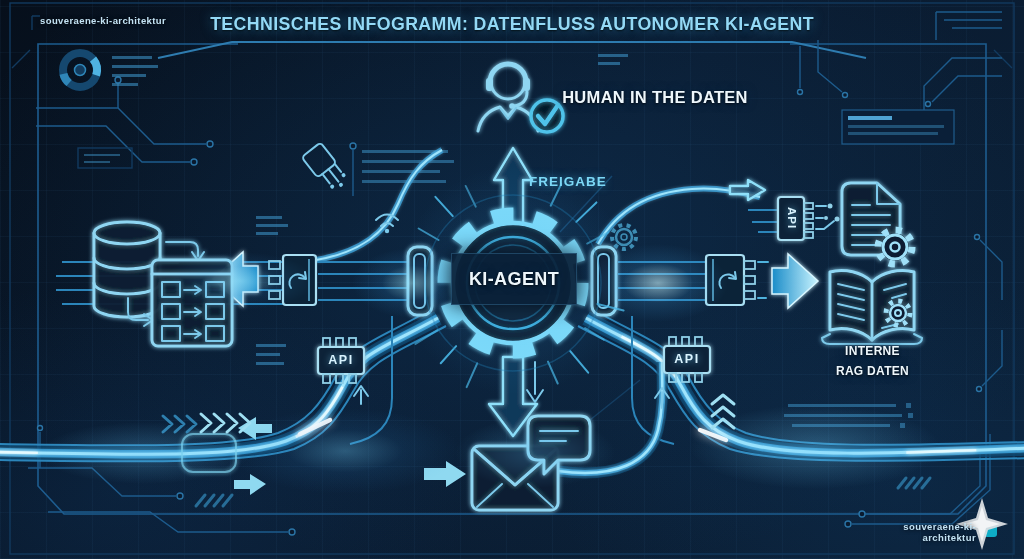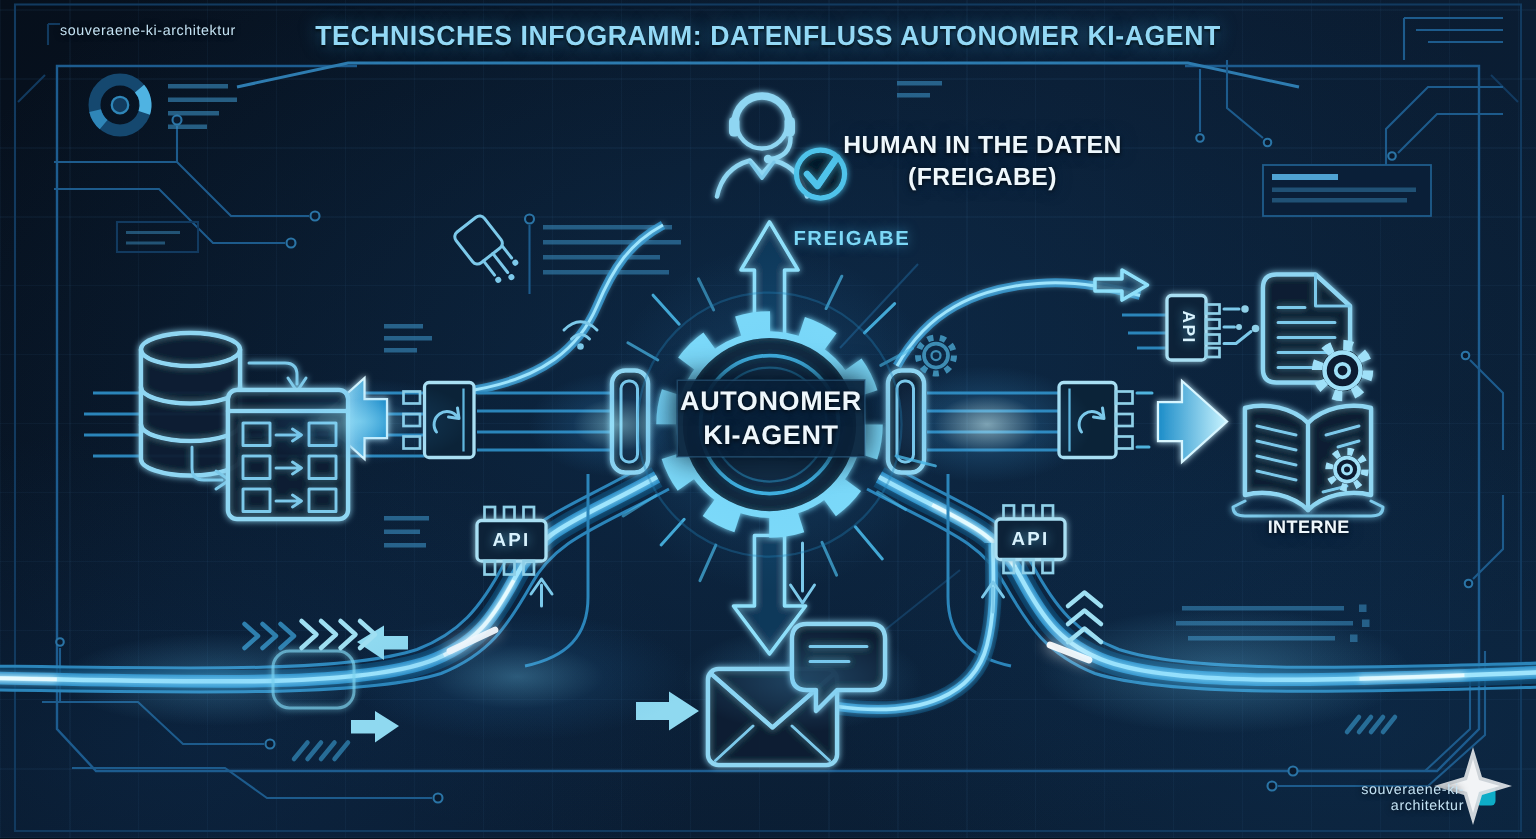--- a/index.html
+++ b/index.html
@@ -15,33 +15,33 @@
   #grid{position:absolute;inset:0;pointer-events:none;
     background-image:
       repeating-linear-gradient(0deg, rgba(80,150,210,.055) 0 1px, transparent 1px 46px),
       repeating-linear-gradient(90deg, rgba(80,150,210,.055) 0 1px, transparent 1px 46px);}
   svg{position:absolute;left:0;top:0;}
   .lbl{position:absolute;color:#eef7fc;font-weight:bold;text-align:center;
        text-shadow:0 1px 3px rgba(0,0,0,.8),0 0 10px rgba(10,40,70,.9);letter-spacing:.3px;}
   #title{left:50%;top:13px;transform:translateX(-50%) scaleX(.96);white-space:nowrap;
          font-size:18.5px;color:#93d9f6;letter-spacing:.4px;
          text-shadow:0 0 12px rgba(70,190,245,.5),0 1px 2px #000;}
-  .brand{position:absolute;font-size:9.5px;color:#c4e3f4;letter-spacing:.4px;font-weight:normal;
+  .brand{position:absolute;font-size:9.5px;color:#c4e3f4;letter-spacing:.4px;font-weight:bold;
          text-shadow:0 0 4px rgba(0,0,0,.8);}
   #brand-tl{left:40px;top:15px;}
   #brand-br{left:872px;top:521px;width:104px;text-align:right;}
   #agent-box{left:451px;top:253px;width:124px;height:50px;font-size:18px;line-height:23px;
              background:rgba(10,32,56,.93);border:1px solid rgba(90,180,230,.25);
              box-shadow:0 0 20px rgba(2,12,26,.9);display:flex;flex-direction:column;
              justify-content:center;letter-spacing:.4px;}
   #human-lbl{left:560px;top:87px;width:190px;font-size:16.5px;line-height:21px;}
   #erp-lbl{left:63px;top:336px;width:200px;font-size:16.5px;line-height:22px;}
   #rag-lbl{left:800px;top:341px;width:145px;font-size:12px;line-height:20px;}
   #crm-lbl{left:443px;top:509px;width:145px;font-size:16.5px;}
-  #freigabe-lbl{left:529px;top:151px;font-size:13.5px;color:#7cd8f6;letter-spacing:1px;
+  #freigabe-lbl{left:529px;top:174px;font-size:13.5px;color:#7cd8f6;letter-spacing:1px;
                 text-shadow:0 0 8px rgba(80,200,250,.6);}
   .api{position:absolute;color:#d9f3fe;font-weight:bold;font-size:12.5px;letter-spacing:1.5px;
        text-align:center;text-shadow:0 0 7px rgba(120,220,255,.65);}
   #api-l{left:318px;top:353px;width:46px;}
   #api-r{left:664px;top:352px;width:46px;}
   #api-t{left:779px;top:198px;width:25px;height:41px;display:flex;align-items:center;justify-content:center;}
   #api-t span{writing-mode:vertical-rl;letter-spacing:1px;font-size:11.5px;}
   .bloom{position:absolute;border-radius:50%;pointer-events:none;}
   #b1{left:165px;top:252px;width:150px;height:58px;background:radial-gradient(closest-side,rgba(150,230,255,.45),rgba(60,160,230,.12),transparent);}
   #b2{left:352px;top:248px;width:120px;height:70px;background:radial-gradient(closest-side,rgba(160,235,255,.5),rgba(60,160,230,.14),transparent);}
@@ -490,34 +490,33 @@
   <div class="bloom" id="b4"></div>
   <div class="bloom" id="b5"></div>
   <div class="bloom" id="b6"></div>
   <div class="bloom" id="b8"></div>
 
   <div class="lbl" id="title">TECHNISCHES INFOGRAMM: DATENFLUSS AUTONOMER KI-AGENT</div>
   <div class="brand" id="brand-tl">souveraene-ki-architektur</div>
   <div class="brand" id="brand-br">souveraene-ki-architektur</div>
 
   <div class="lbl" id="agent-box">
-    <span>AUTONOMER</span>
     <span>KI-AGENT</span>
   </div>
 
   <div class="lbl" id="human-lbl">
     <div>HUMAN IN THE DATEN</div>
-    <div>(FREIGABE)</div>
   </div>
 
   <div class="lbl" id="freigabe-lbl">FREIGABE</div>
 
 
   <div class="lbl" id="rag-lbl">
     <div>INTERNE</div>
+    <div>RAG DATEN</div>
   </div>
 
 
   <div class="api" id="api-l">API</div>
   <div class="api" id="api-r">API</div>
   <div class="api" id="api-t">
     <span>API</span>
   </div>
 </div>
 

